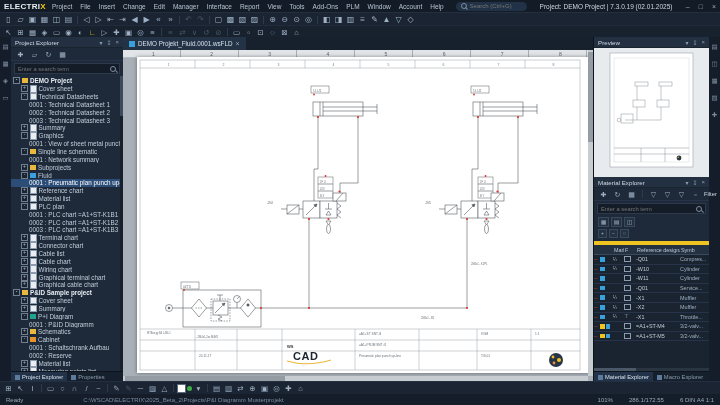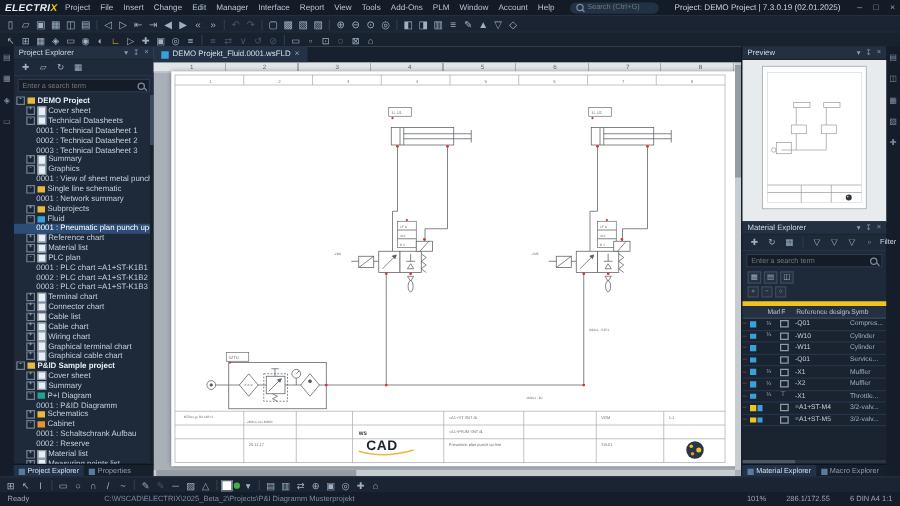--- a/index.html
+++ b/index.html
@@ -2,21 +2,21 @@
 <html><head>
 <meta charset="utf-8">
 <style>
   html,body{margin:0;padding:0;background:#0d141d}
   #app{position:relative;width:720px;height:405px;background:#121b26;overflow:hidden;
        font-family:"Liberation Sans","DejaVu Sans",sans-serif;color:#c2cdd8;
        -webkit-font-smoothing:antialiased}
   
   #menubar{position:absolute;left:0;top:0;right:0;height:12px;display:flex;align-items:center;
            gap:5px;padding:0 4px;font-size:6.5px;color:#b8c4d2;background:#121b26}
-  .brand{font-size:8px;font-weight:bold;font-style:italic;color:#e8eef4;letter-spacing:.3px;flex:none}
+  .brand{font-size:8px;font-weight:bold;color:#e8eef4;letter-spacing:.3px;flex:none}
   .brand b{color:#f0c420}
   .menu-item{padding:0 1px;white-space:nowrap;cursor:default}
   .search-pill{margin-left:6px;display:flex;align-items:center;gap:3px;background:#223246;
                border-radius:6px;height:9px;padding:0 5px;flex:none}
   .search-pill input{background:transparent;border:none;outline:none;color:#7c8ca0;font-size:6px;width:52px;
                font-family:inherit;padding:0}
   .mag{width:4px;height:4px;border:1px solid #7c8ca0;border-radius:50%;position:relative;flex:none}
   .mag::after{content:'';position:absolute;width:3px;height:1px;background:#7c8ca0;right:-2.5px;bottom:-1px;transform:rotate(45deg)}
   .win-title{margin-left:8px;color:#cdd6e0;white-space:nowrap}
   .win-btns{margin-left:auto;display:flex;gap:9px;color:#9aa8b8;font-size:7px}

